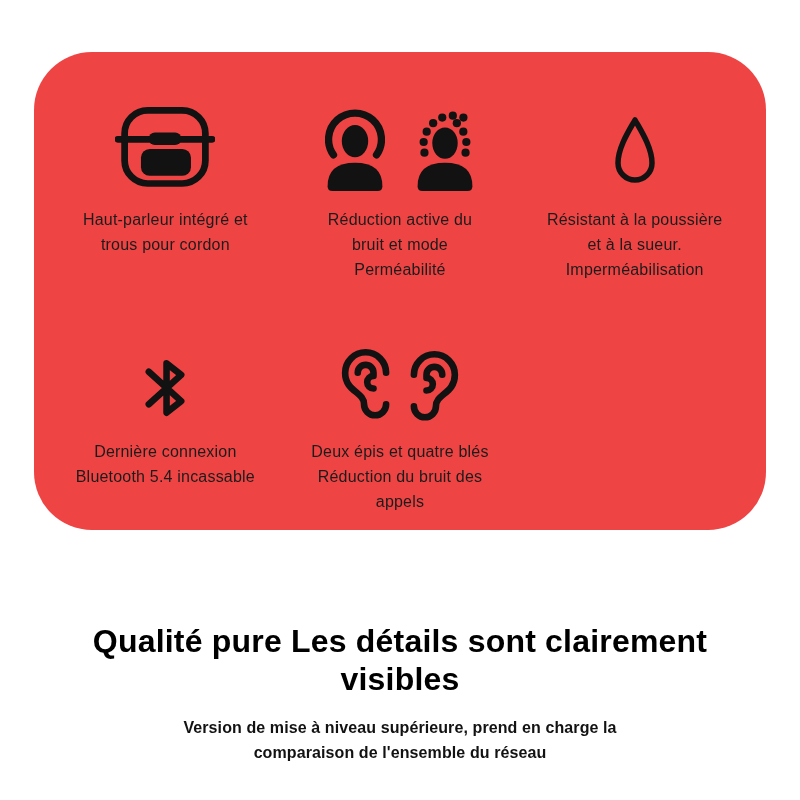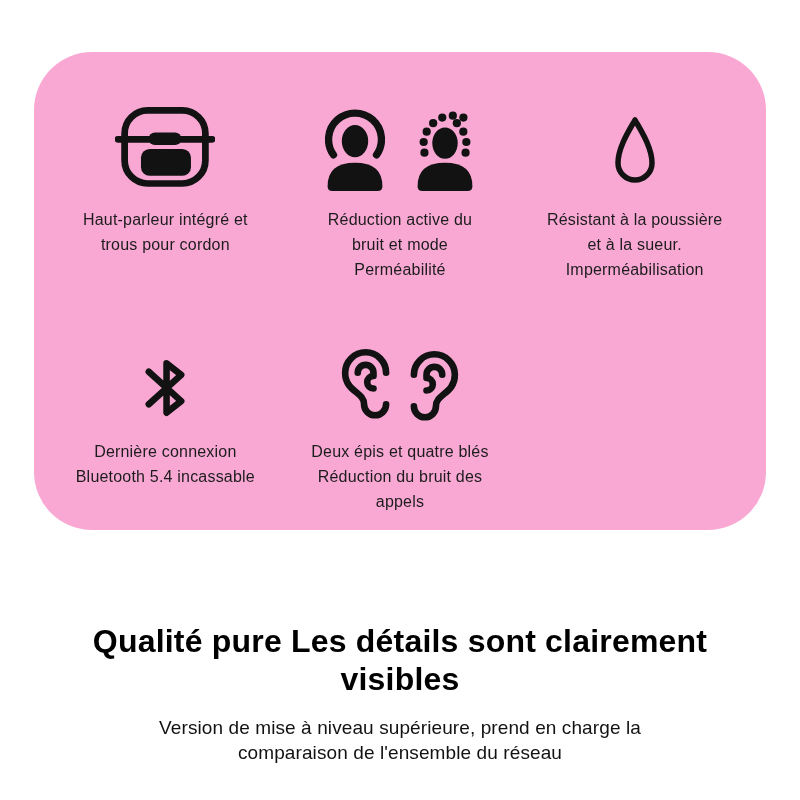--- a/index.html
+++ b/index.html
@@ -7,21 +7,21 @@
   body {
     background: #ffffff;
     font-family: "Liberation Sans", "DejaVu Sans", sans-serif;
     color: #161616;
     overflow: hidden;
   }
   .feature-card {
     width: 732px;
     height: 478px;
     margin: 52px auto 0 auto;
-    background: #f9a8d4;
+    background: #ef4444;
     border-radius: 58px;
     display: grid;
     grid-template-columns: repeat(3, 1fr);
     align-content: start;
     padding: 44px 14px 0 14px;
     row-gap: 46px;
   }
   .feature-cell {
     display: flex;
     flex-direction: column;
@@ -58,22 +58,22 @@
   .page-title {
     font-size: 32px;
     font-weight: 700;
     line-height: 38px;
     color: #000000;
     white-space: pre-line;
     letter-spacing: 0.2px;
   }
   .page-subtitle {
     margin-top: 17px;
-    font-size: 19px;
-    font-weight: 400;
+    font-size: 16px;
+    font-weight: 700;
     line-height: 25px;
     color: #121212;
     white-space: pre-line;
     letter-spacing: 0.1px;
   }
 </style>
 </head>
 <body>
 
 <div class="feature-card">

